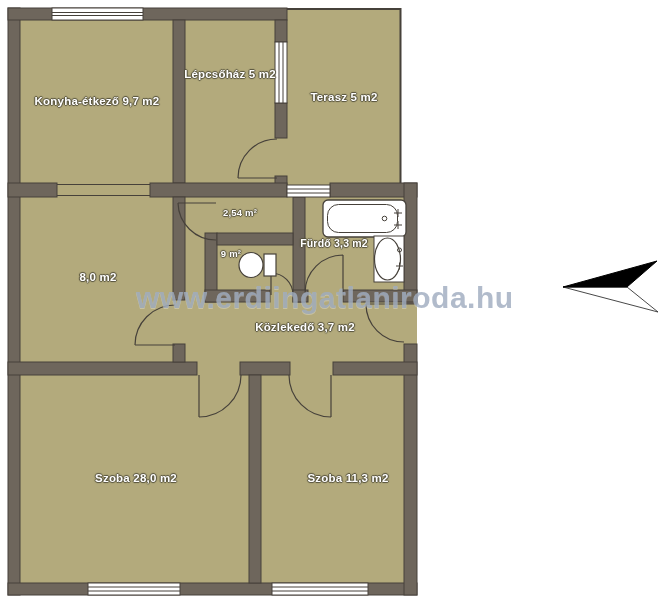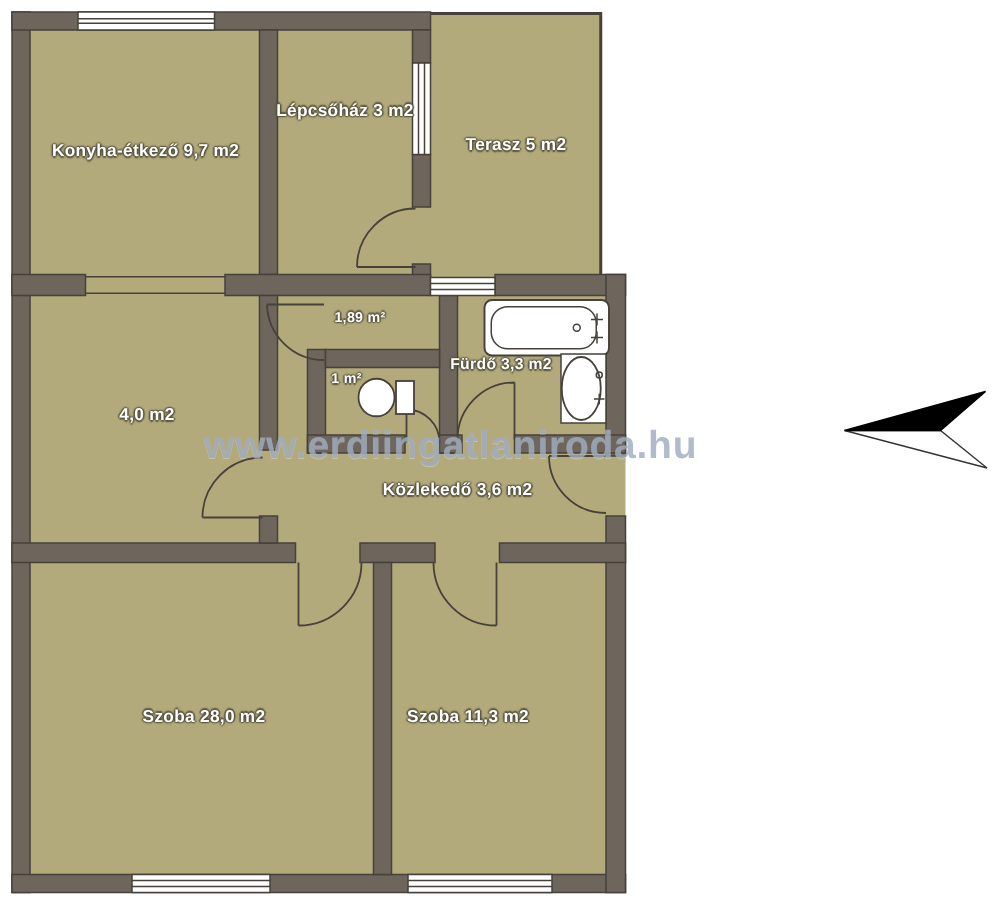--- a/index.html
+++ b/index.html
@@ -12,21 +12,21 @@
   .room-label{
     position:absolute;z-index:2;transform:translate(-50%,-50%);
     color:#ffffff;font-weight:bold;font-size:11.5px;white-space:nowrap;
     text-shadow:0 1px 1px #54503c,1px 0 1px #54503c,-1px 0 1px #54503c,0 -1px 1px #54503c;
     letter-spacing:.2px;
   }
   .room-label.small{font-size:9.5px;}
   .room-label.mid{font-size:10.5px;}
   #watermark{
     position:absolute;z-index:3;left:136px;top:281px;
-    font-size:26px;font-weight:bold;letter-spacing:.5px;
+    font-size:30px;font-weight:bold;letter-spacing:.5px;
     color:var(--watermark,#a0adc0);opacity:.82;
     text-shadow:0 1px 0 rgba(255,255,255,.35);
     white-space:nowrap;pointer-events:none;
   }
 </style>
 </head>
 <body>
 
 <div id="canvas">
 
@@ -117,24 +117,24 @@
       <ellipse cx="251" cy="265" rx="12" ry="12.5" fill="var(--fixture)" stroke="var(--line)" stroke-width="1.2"></ellipse>
     </g>
 
     <g>
       <polygon points="563,287 658,312 627,287" fill="#ffffff" stroke="#333333" stroke-width="0.9"></polygon>
       <polygon points="563,287 657,261 627,287" fill="#000000" stroke="#000000" stroke-width="1"></polygon>
     </g>
   </svg>
 
   <span class="room-label" style="left:97px;top:101px">Konyha-étkező 9,7 m2</span>
-  <span class="room-label" style="left:230px;top:74px">Lépcsőház 3 m2</span>
+  <span class="room-label" style="left:230px;top:74px">Lépcsőház 5 m2</span>
   <span class="room-label" style="left:344px;top:97px">Terasz 5 m2</span>
-  <span class="room-label small" style="left:240px;top:212px">1,89 m²</span>
-  <span class="room-label small" style="left:231px;top:253px">1 m²</span>
+  <span class="room-label small" style="left:240px;top:212px">2,54 m²</span>
+  <span class="room-label small" style="left:231px;top:253px">9 m²</span>
   <span class="room-label mid" style="left:334px;top:243px">Fürdő 3,3 m2</span>
-  <span class="room-label" style="left:98px;top:277px">4,0 m2</span>
-  <span class="room-label" style="left:305px;top:327px">Közlekedő 3,6 m2</span>
+  <span class="room-label" style="left:98px;top:277px">8,0 m2</span>
+  <span class="room-label" style="left:305px;top:327px">Közlekedő 3,7 m2</span>
   <span class="room-label" style="left:136px;top:478px">Szoba 28,0 m2</span>
-  <span class="room-label" style="left:312px;top:478px">Szoba 11,3 m2</span>
+  <span class="room-label" style="left:348px;top:478px">Szoba 11,3 m2</span>
 
   <div id="watermark">www.erdiingatlaniroda.hu</div>
 </div>
 
 </body></html>

